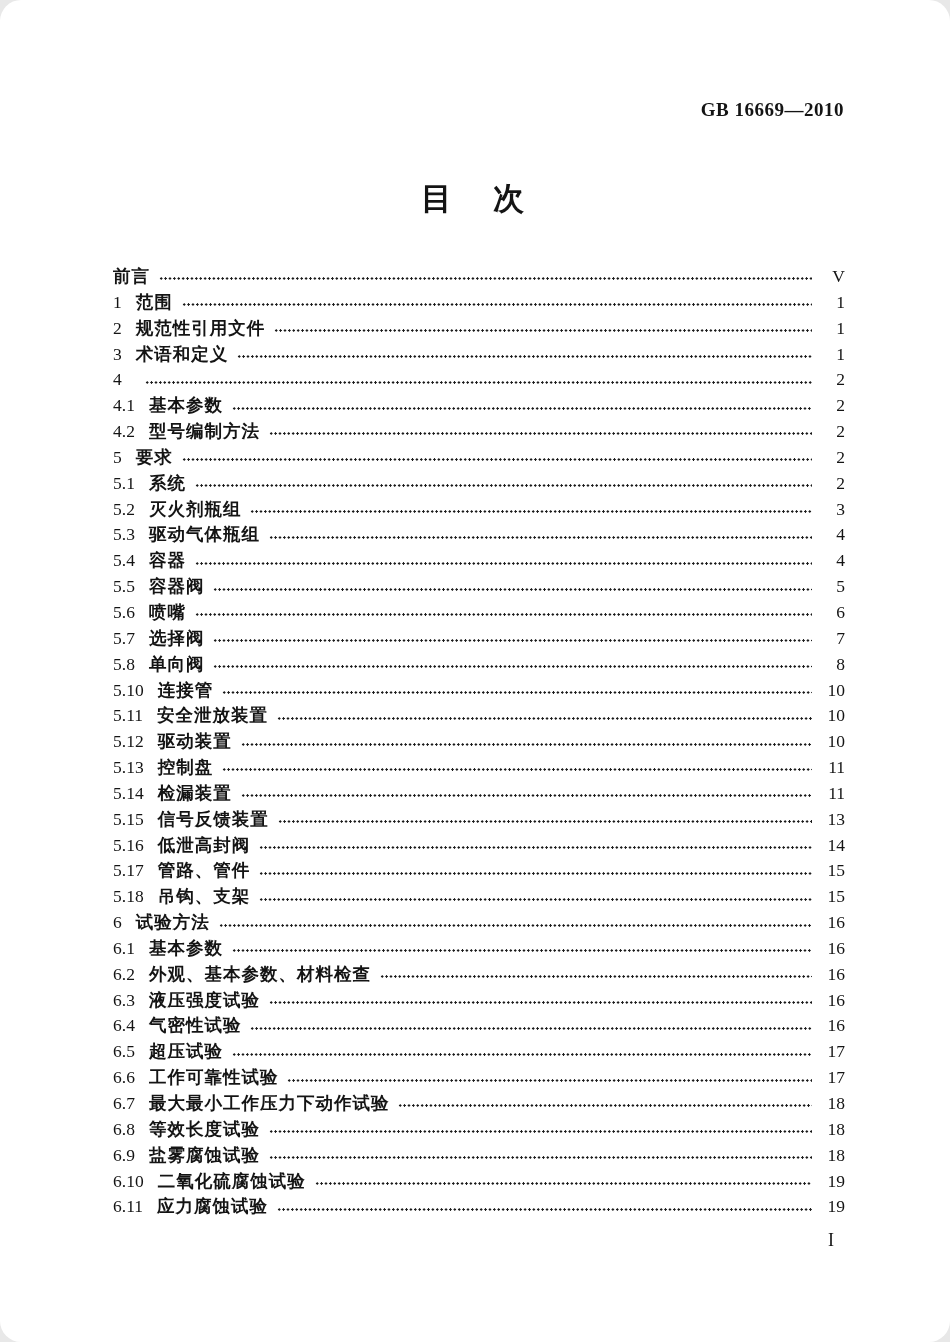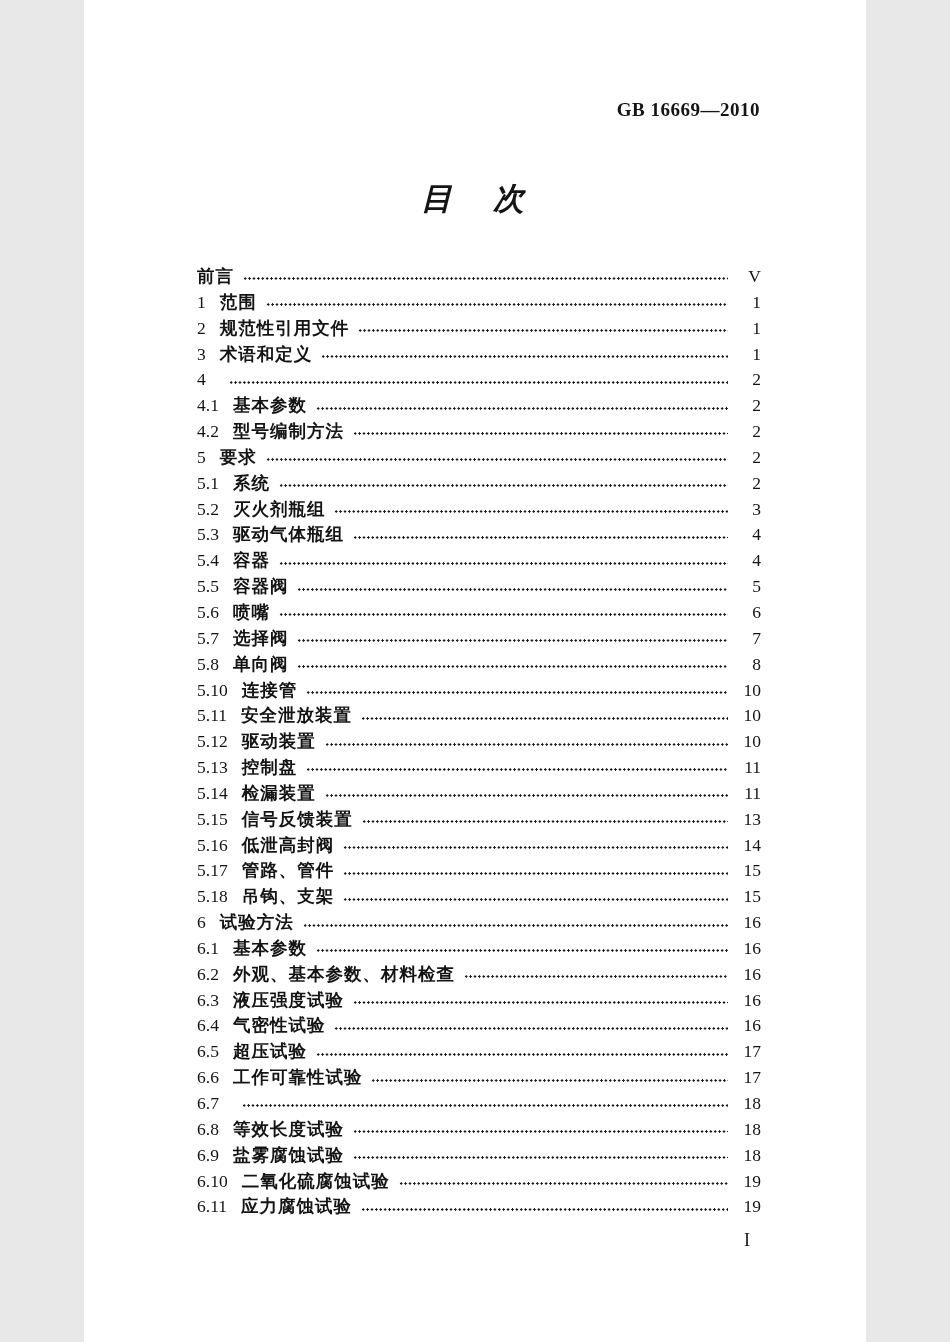--- a/index.html
+++ b/index.html
@@ -1,46 +1,46 @@
 <!DOCTYPE html>
 <html><head>
 <meta charset="utf-8">
 <style>
   * { margin: 0; padding: 0; box-sizing: border-box; }
   html, body { background: #e8e8e8; }
   .page {
     position: relative;
-    width: 782px;
+    width: 950px;
     height: 1342px;
     margin: 0 auto;
     background: #ffffff;
     color: #141414;
     font-family: "Liberation Serif", "DejaVu Serif", serif;
     overflow: hidden;
+    border-radius: 21px;
   }
   .doc-number {
     position: absolute;
     top: 99px;
     right: 106px;
     font-size: 19px;
     font-weight: 700;
     letter-spacing: 0.5px;
     white-space: nowrap;
   }
   .title {
     position: absolute;
     top: 178px;
     left: 0;
     width: 100%;
     text-align: center;
     font-size: 31px;
     font-weight: 700;
     letter-spacing: 5px;
     white-space: pre;
-    font-style: italic;
   }
   .toc {
     position: absolute;
     top: 264px;
     left: 113px;
     right: 105px;
   }
   .toc-row {
     display: flex;
     align-items: baseline;
@@ -312,20 +312,21 @@
 
   <div class="toc-row">
     <span class="toc-num">6.6</span>
     <span class="toc-label">工作可靠性试验</span>
     <span class="leader"></span>
     <span class="toc-page">17</span>
   </div>
 
   <div class="toc-row">
     <span class="toc-num">6.7</span>
+    <span class="toc-label">最大最小工作压力下动作试验</span>
     <span class="leader"></span>
     <span class="toc-page">18</span>
   </div>
 
   <div class="toc-row">
     <span class="toc-num">6.8</span>
     <span class="toc-label">等效长度试验</span>
     <span class="leader"></span>
     <span class="toc-page">18</span>
   </div>

